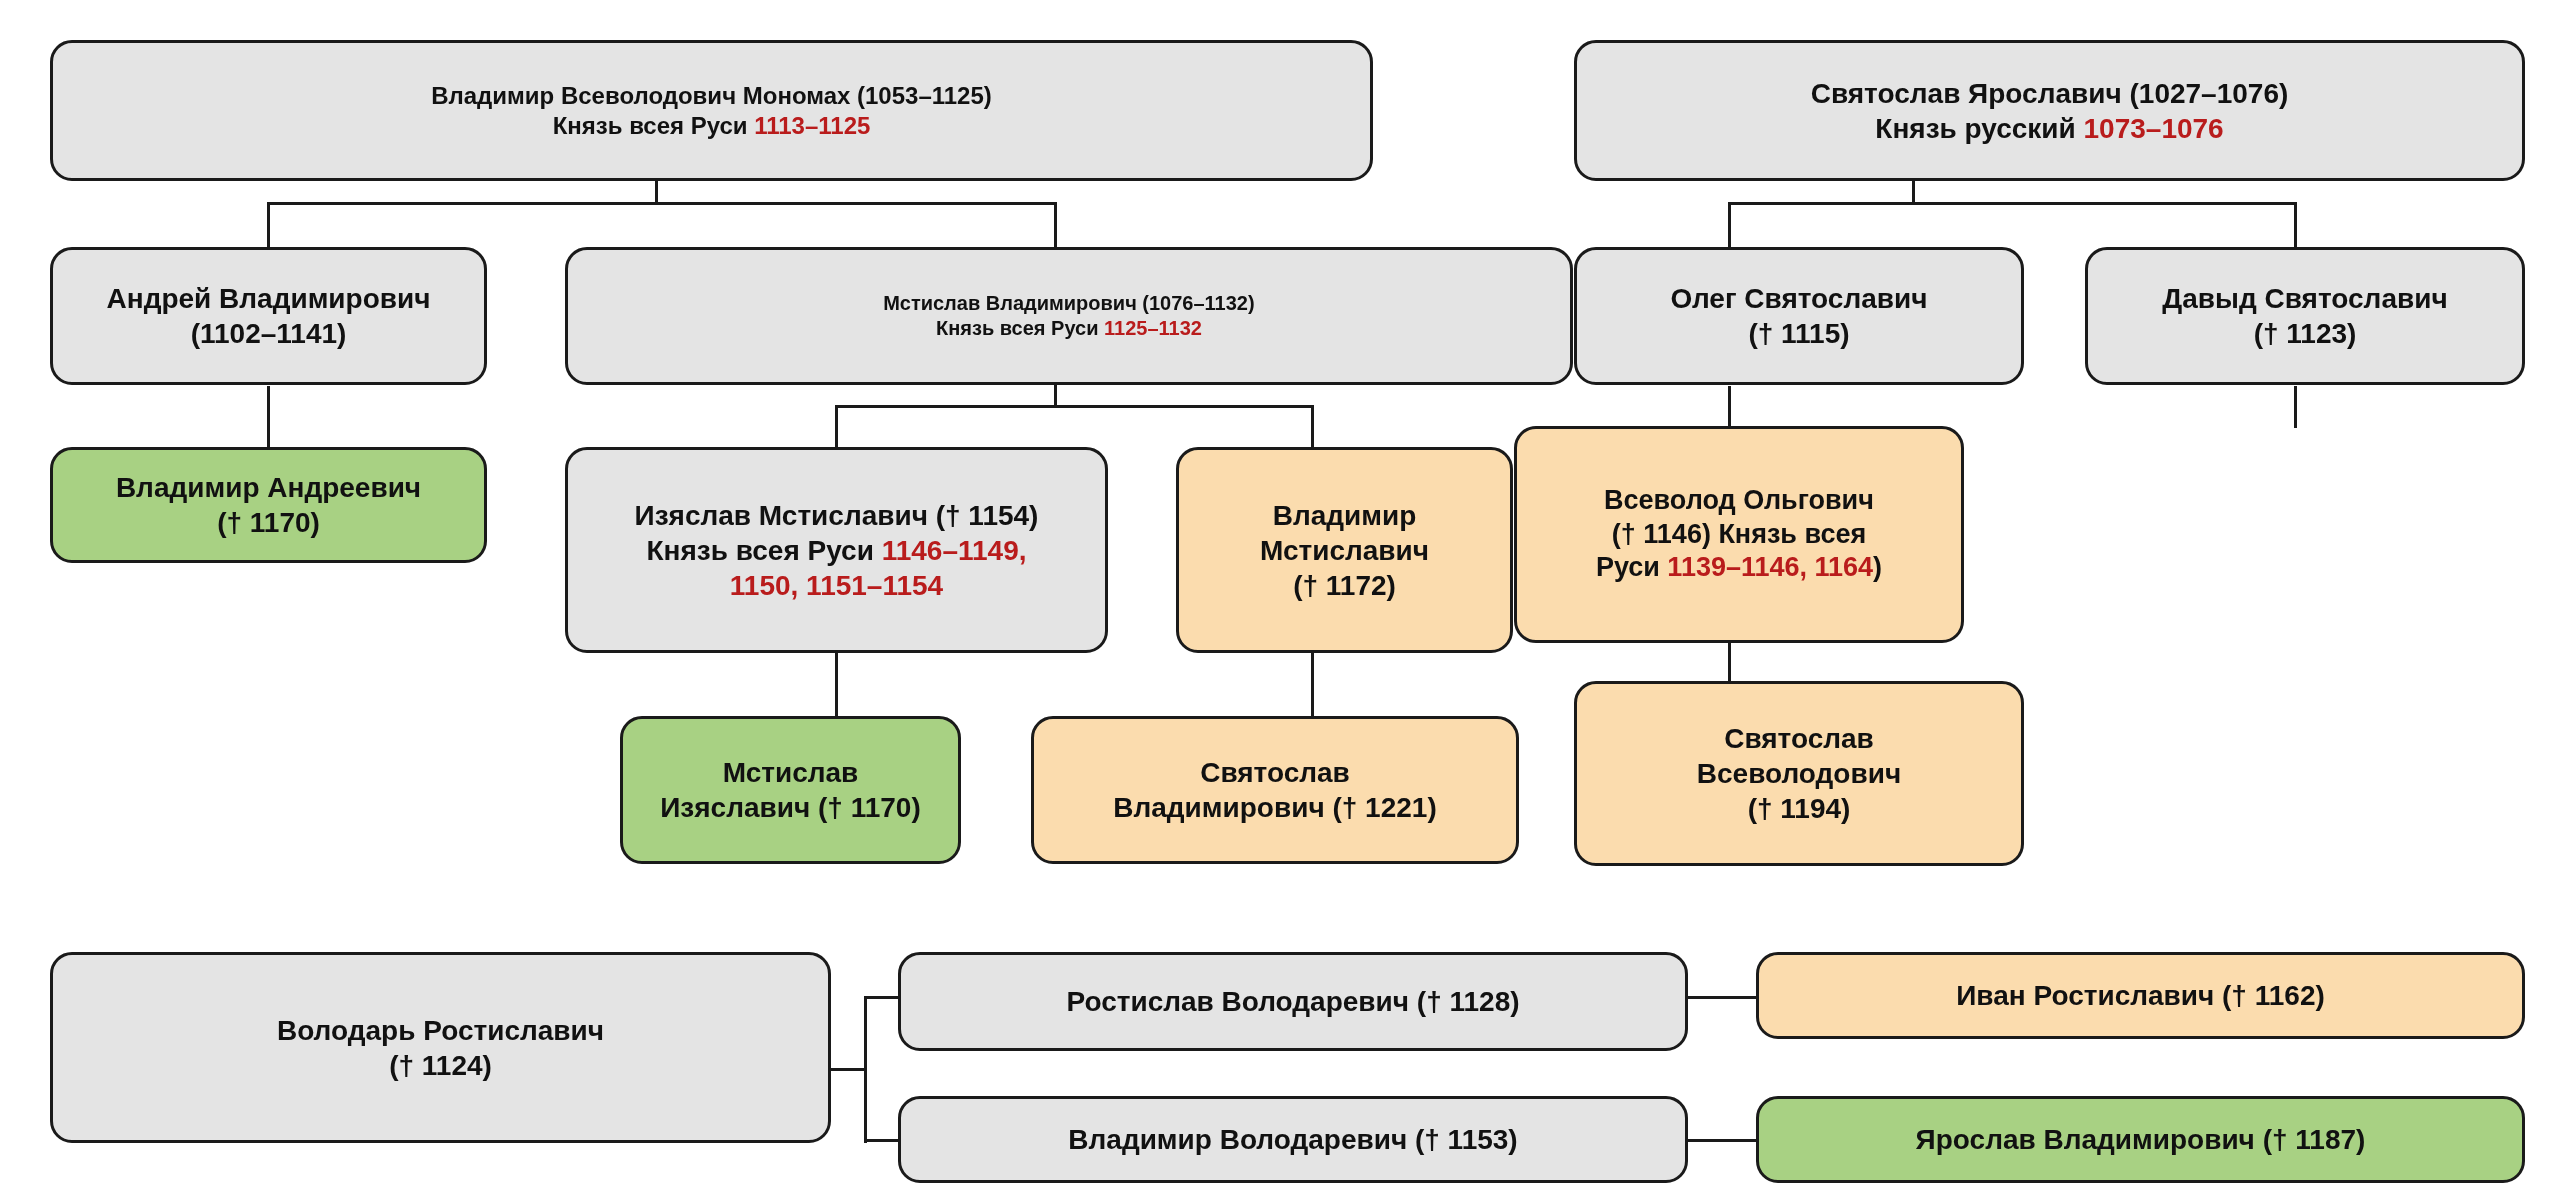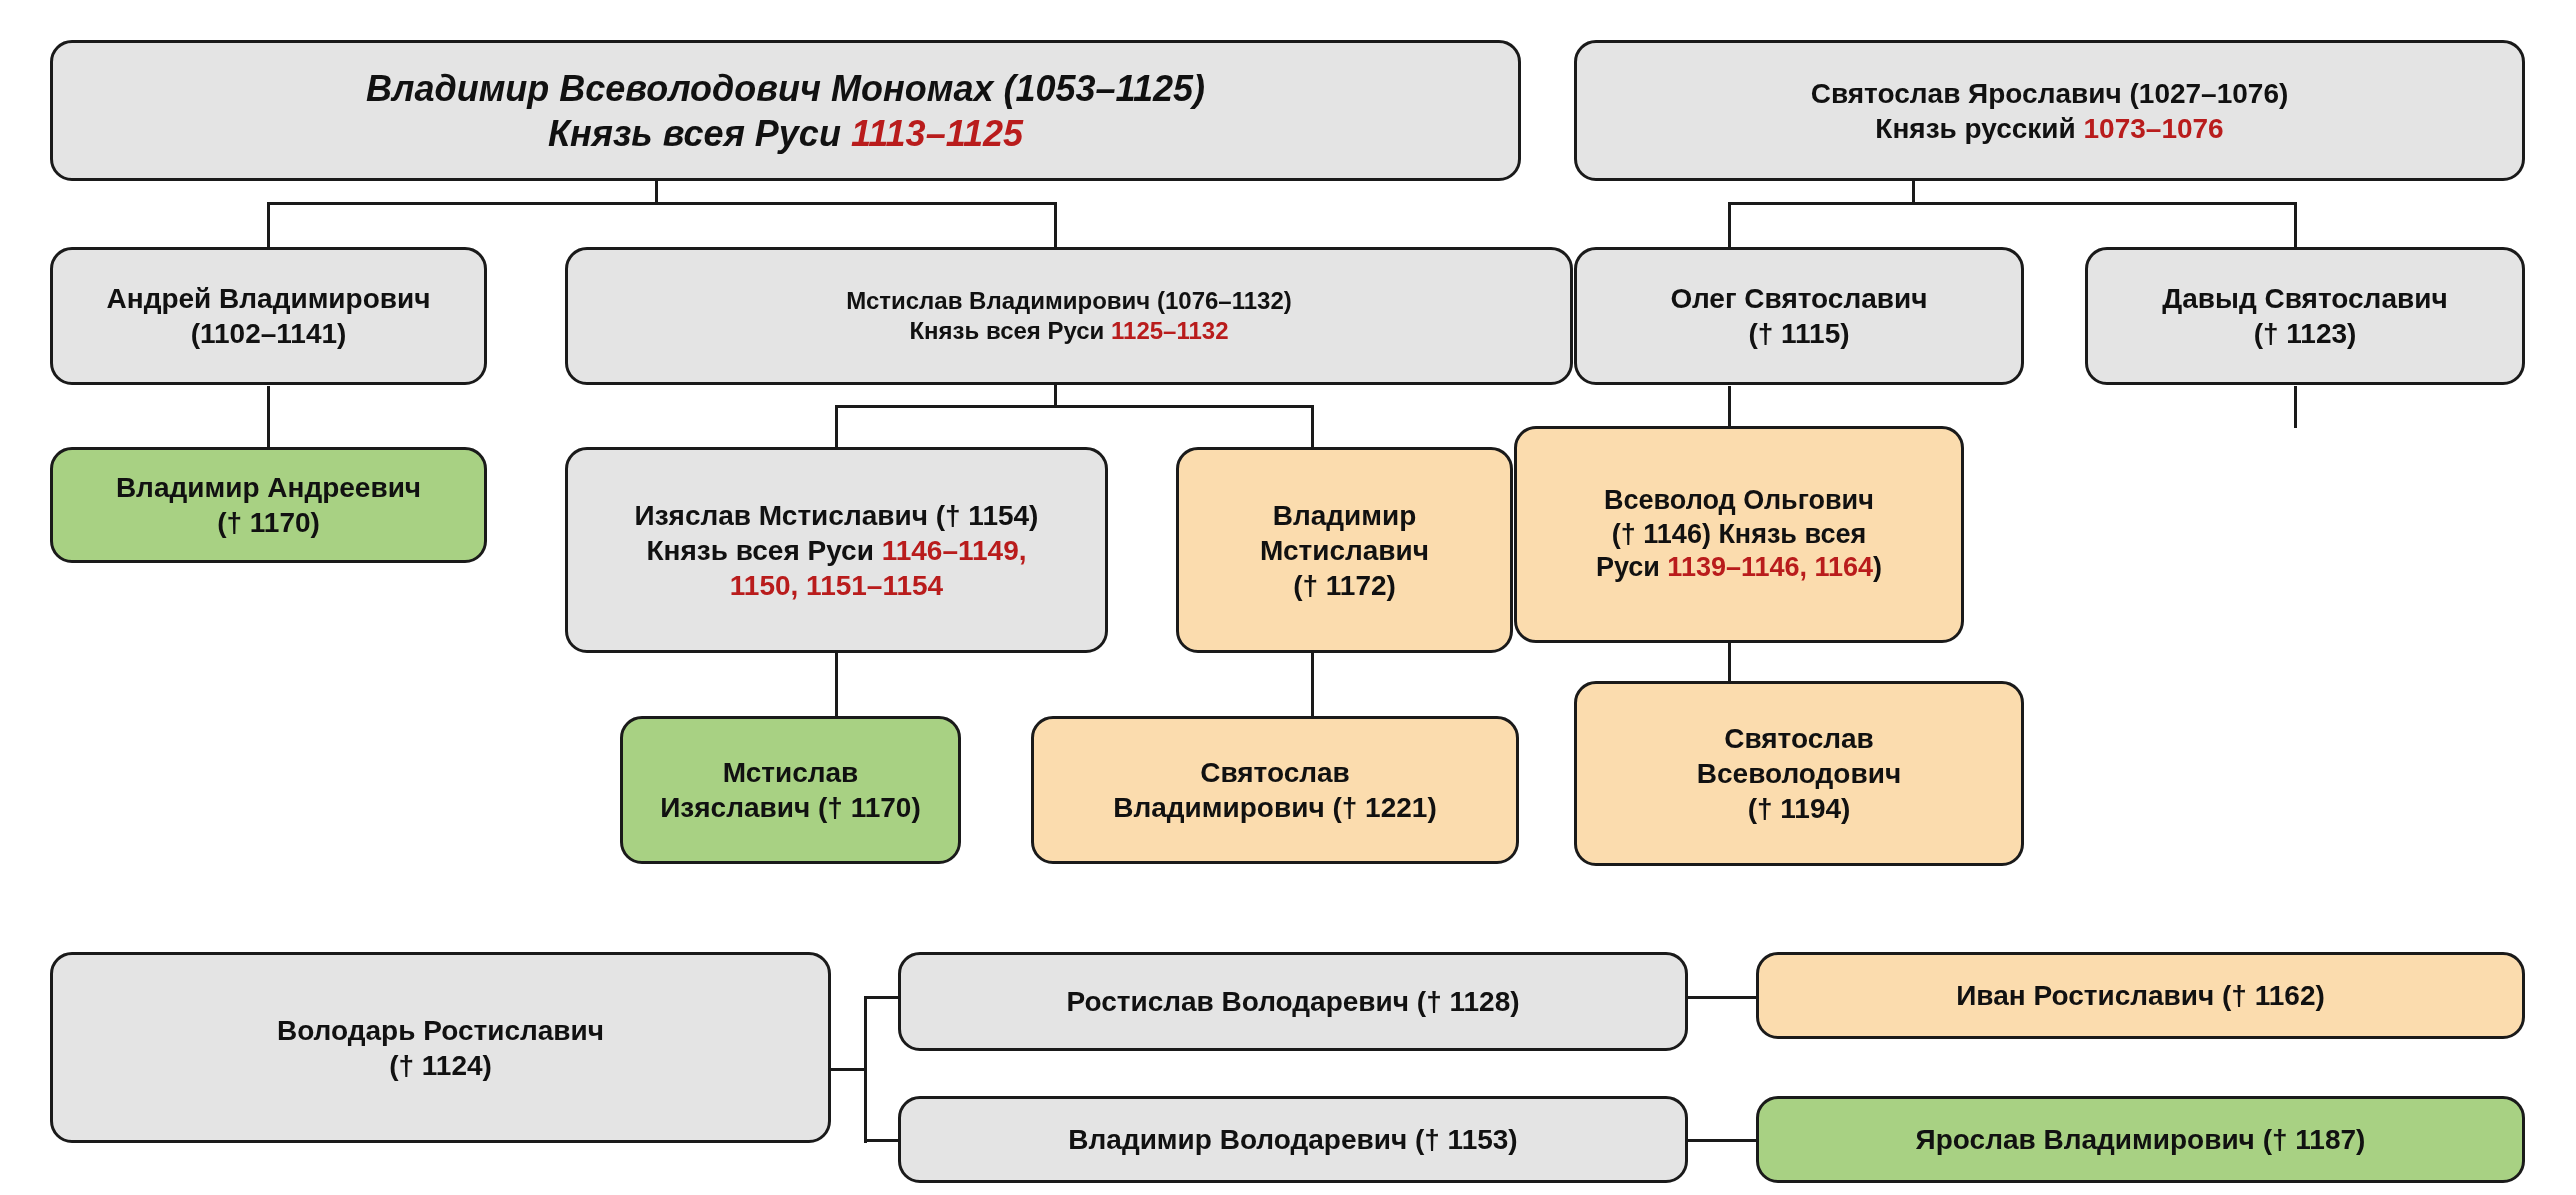--- a/index.html
+++ b/index.html
@@ -73,42 +73,42 @@
   <div class="line v" style="left:1728px; top:643px; height:40px;"></div>
   <div class="line v" style="left:2294px; top:386px; height:42px;"></div>
 
   <div class="line h" style="left:829px; top:1068px; width:37px;"></div>
   <div class="line v" style="left:864px; top:996px; height:147px;"></div>
   <div class="line h" style="left:864px; top:996px; width:35px;"></div>
   <div class="line h" style="left:864px; top:1139px; width:35px;"></div>
   <div class="line h" style="left:1687px; top:996px; width:71px;"></div>
   <div class="line h" style="left:1687px; top:1139px; width:71px;"></div>
 
-  <div class="node gray" style="left:50px; top:40px; width:1471px; height:141px; font-size:36px;font-style:italic;">
+  <div class="node gray" style="left:50px; top:40px; width:1323px; height:141px; font-size:24px;">
     <span class="txt">
       <span>Владимир Всеволодович Мономах (1053–1125)</span><br>
       <span>Князь всея Руси </span><span class="red">1113–1125</span>
     </span>
   </div>
 
   <div class="node gray" style="left:1574px; top:40px; width:951px; height:141px; font-size:28px;">
     <span class="txt">
       <span>Святослав Ярославич (1027–1076)</span><br>
       <span>Князь русский </span><span class="red">1073–1076</span>
     </span>
   </div>
 
   <div class="node gray" style="left:50px; top:247px; width:437px; height:138px; font-size:28px;">
     <span class="txt">
       <span>Андрей Владимирович</span><br>
       <span>(1102–1141)</span>
     </span>
   </div>
 
-  <div class="node gray" style="left:565px; top:247px; width:1008px; height:138px; font-size:24px;">
+  <div class="node gray" style="left:565px; top:247px; width:1008px; height:138px; font-size:20px;">
     <span class="txt">
       <span>Мстислав Владимирович (1076–1132)</span><br>
       <span>Князь всея Руси </span><span class="red">1125–1132</span>
     </span>
   </div>
 
   <div class="node gray" style="left:1574px; top:247px; width:450px; height:138px; font-size:28px;">
     <span class="txt">
       <span>Олег Святославич</span><br>
       <span>(† 1115)</span>

